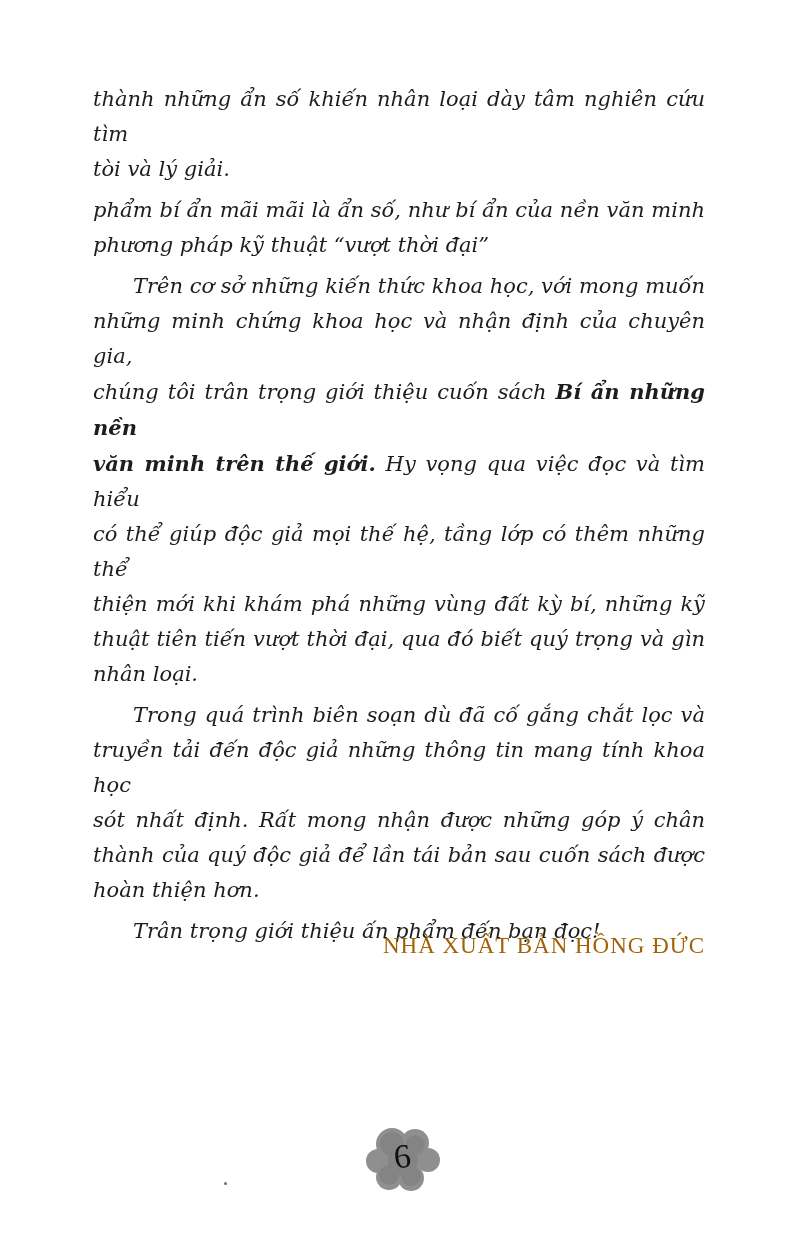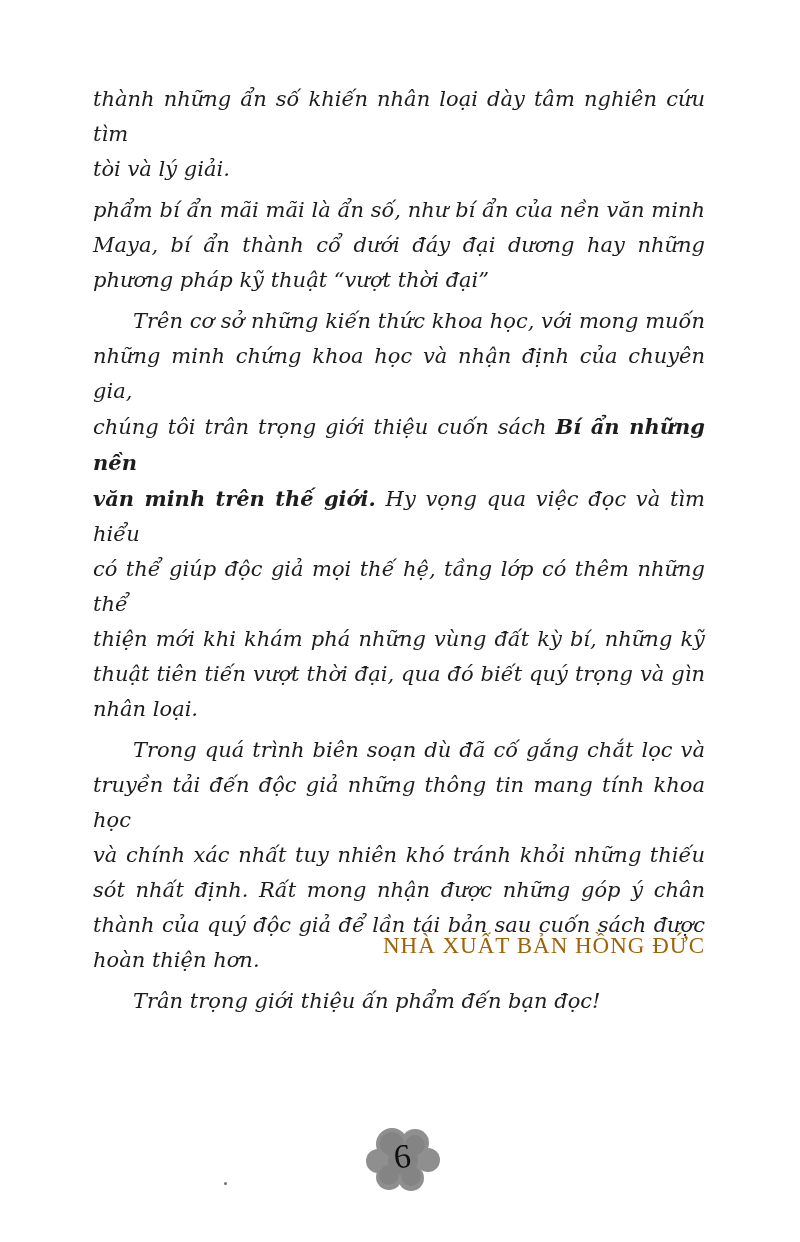--- a/index.html
+++ b/index.html
@@ -71,37 +71,35 @@
 
 <div class="page">
 
   <div class="textblock">
       <div class="para">
         <div class="line">thành những ẩn số khiến nhân loại dày tâm nghiên cứu tìm</div>
         <div class="line last">tòi và lý giải.</div>
       </div>
       <div class="para">
         <div class="line">phẩm bí ẩn mãi mãi là ẩn số, như bí ẩn của nền văn minh</div>
-        <div class="line">Maya, bí ẩn thành cổ dưới đáy đại dương hay những</div>
         <div class="line last">phương pháp kỹ thuật “vượt thời đại”</div>
       </div>
       <div class="para">
         <div class="line indent">Trên cơ sở những kiến thức khoa học, với mong muốn</div>
         <div class="line">những minh chứng khoa học và nhận định của chuyên gia,</div>
         <div class="line"><span>chúng tôi trân trọng giới thiệu cuốn sách </span><span class="bold">Bí ẩn những nền</span></div>
         <div class="line"><span class="bold">văn minh trên thế giới.</span><span> Hy vọng qua việc đọc và tìm hiểu</span></div>
         <div class="line">có thể giúp độc giả mọi thế hệ, tầng lớp có thêm những thể</div>
         <div class="line">thiện mới khi khám phá những vùng đất kỳ bí, những kỹ</div>
         <div class="line">thuật tiên tiến vượt thời đại, qua đó biết quý trọng và gìn</div>
         <div class="line last">nhân loại.</div>
       </div>
       <div class="para">
         <div class="line indent">Trong quá trình biên soạn dù đã cố gắng chắt lọc và</div>
         <div class="line">truyền tải đến độc giả những thông tin mang tính khoa học</div>
-        <div class="line">và chính xác nhất tuy nhiên khó tránh khỏi những thiếu</div>
         <div class="line">sót nhất định. Rất mong nhận được những góp ý chân</div>
         <div class="line">thành của quý độc giả để lần tái bản sau cuốn sách được</div>
         <div class="line last">hoàn thiện hơn.</div>
       </div>
       <div class="para">
         <div class="line last indent">Trân trọng giới thiệu ấn phẩm đến bạn đọc!</div>
       </div>
     </div>
 
   <div class="publisher">NHÀ XUẤT BẢN HỒNG ĐỨC</div>

